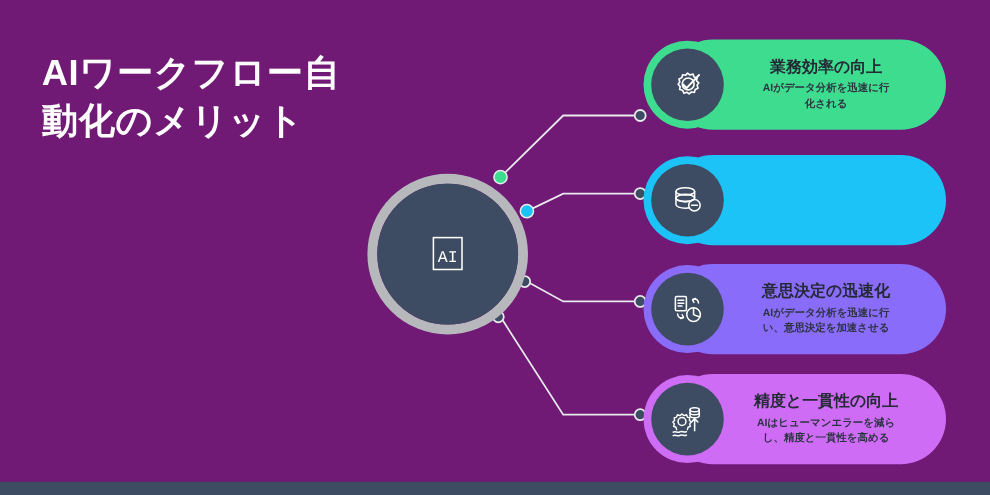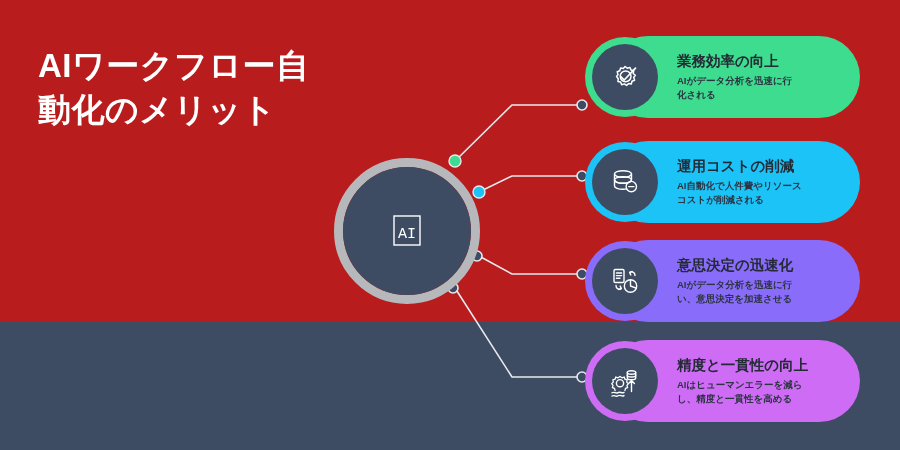--- a/index.html
+++ b/index.html
@@ -8,22 +8,22 @@
     width: 900px;
     height: 450px;
     overflow: hidden;
     background: #3d4c63;
     font-family: "Liberation Sans", sans-serif;
   }
 
   #canvas {
     position: relative;
     width: 900px;
-    height: 322px;
-    background: #b91c1c;
+    height: 438px;
+    background: #701a75;
   }
 
   
   #title {
     position: absolute;
     left: 38px;
     top: 44px;
     width: 330px;
     color: #ffffff;
     font-size: 33px;
@@ -79,20 +79,21 @@
 
   
   .card {
     position: absolute;
     left: 607px;
     width: 253px;
     height: 82px;
     border-radius: 41px;
     display: flex;
     align-items: center;
+    text-align: center;
   }
   .card-text {
     padding-left: 70px;
     padding-right: 14px;
   }
   .card-title {
     color: #242a36;
     font-size: 14.5px;
     font-weight: bold;
     line-height: 1.2;
@@ -199,25 +200,20 @@
       <div class="badge-inner">
         <svg width="40" height="40" viewBox="0 0 40 40" fill="none" stroke="#ffffff" stroke-width="1.4" stroke-linecap="round" stroke-linejoin="round">
           <ellipse cx="18" cy="12" rx="8.5" ry="3.3"></ellipse>
           <path d="M9.5 12 V18 C9.5 19.8 13.3 21.3 18 21.3 C22.7 21.3 26.5 19.8 26.5 18 V12"></path>
           <path d="M9.5 18 V24 C9.5 25.8 13.3 27.3 18 27.3 C19.4 27.3 20.7 27.2 21.8 26.9"></path>
           <ellipse cx="18" cy="18" rx="8.5" ry="3.3"></ellipse>
           <circle cx="26.3" cy="24.6" r="5.2"></circle>
           <path d="M23.7 24.6 H28.9"></path>
         </svg>
       </div>
-    </div>
-    <div class="card-text">
-      <div class="card-title">運用コストの削減</div>
-      <div class="card-desc">AI自動化で人件費やリソース
-コストが削減される</div>
     </div>
   </div>
 
   <div class="card" id="card-4" style="background:#ce6cf5">
     <div class="badge" style="background:#ce6cf5">
       <div class="badge-inner">
         <svg width="40" height="40" viewBox="0 0 40 40" fill="none" stroke="#ffffff" stroke-width="1.4" stroke-linecap="round" stroke-linejoin="round">
           <ellipse cx="26.5" cy="11.5" rx="4.2" ry="1.8"></ellipse>
           <path d="M22.3 11.5 V14.2 C22.3 15.2 24.2 16 26.5 16 C28.8 16 30.7 15.2 30.7 14.2 V11.5"></path>
           <path d="M22.3 14.2 V17 C22.3 18 24.2 18.8 26.5 18.8 C28.8 18.8 30.7 18 30.7 17 V14.2"></path>

